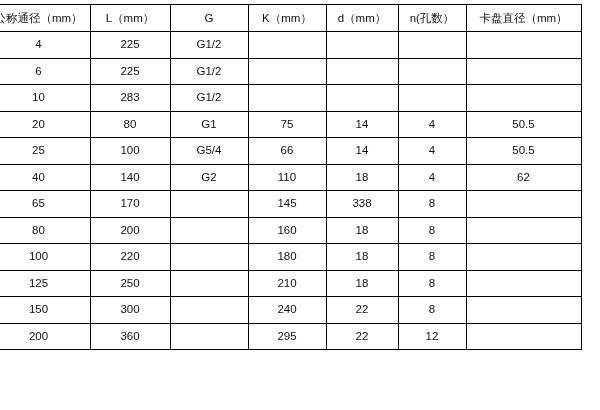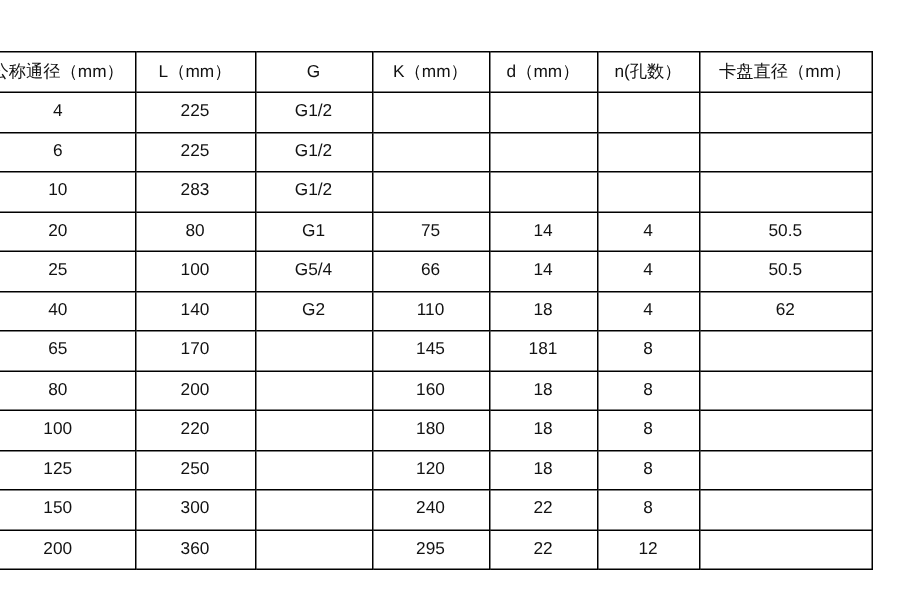--- a/index.html
+++ b/index.html
@@ -11,21 +11,21 @@
     width: 600px;
     height: 410px;
     font-family: "Liberation Sans", sans-serif;
     color: #111111;
     overflow: hidden;
   }
   .sheet {
     width: 548px;
     height: 410px;
     display: flex;
-    align-items: center;
+    align-items: flex-start;
     justify-content: center;
     box-sizing: border-box;
     padding-top: 4px;
     padding-left: 20px;
   }
   table.spec {
     border-collapse: collapse;
     table-layout: fixed;
     width: 594px;
     margin: 0 auto;
@@ -155,21 +155,21 @@
         <td>4</td>
         <td>62</td>
       </tr>
 
 
       <tr>
         <td>65</td>
         <td>170</td>
         <td class="void first-void"></td>
         <td>145</td>
-        <td>181</td>
+        <td>338</td>
         <td>8</td>
         <td class="void first-void"></td>
       </tr>
 
       <tr>
         <td>80</td>
         <td>200</td>
         <td class="void"></td>
         <td>160</td>
         <td>18</td>
@@ -184,21 +184,21 @@
         <td>180</td>
         <td>18</td>
         <td>8</td>
         <td class="void"></td>
       </tr>
 
       <tr>
         <td>125</td>
         <td>250</td>
         <td class="void"></td>
-        <td>120</td>
+        <td>210</td>
         <td>18</td>
         <td>8</td>
         <td class="void"></td>
       </tr>
 
       <tr>
         <td>150</td>
         <td>300</td>
         <td class="void"></td>
         <td>240</td>

